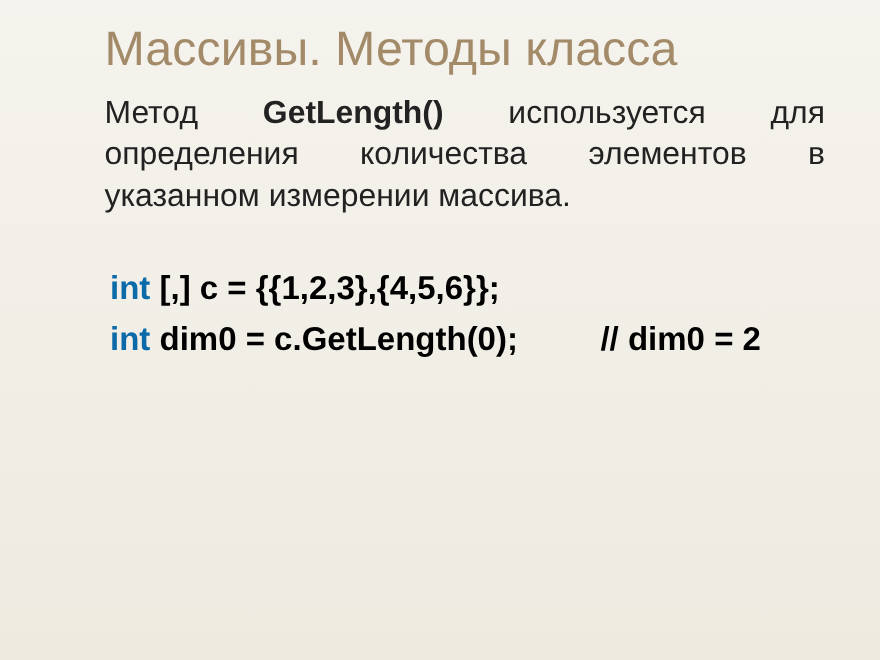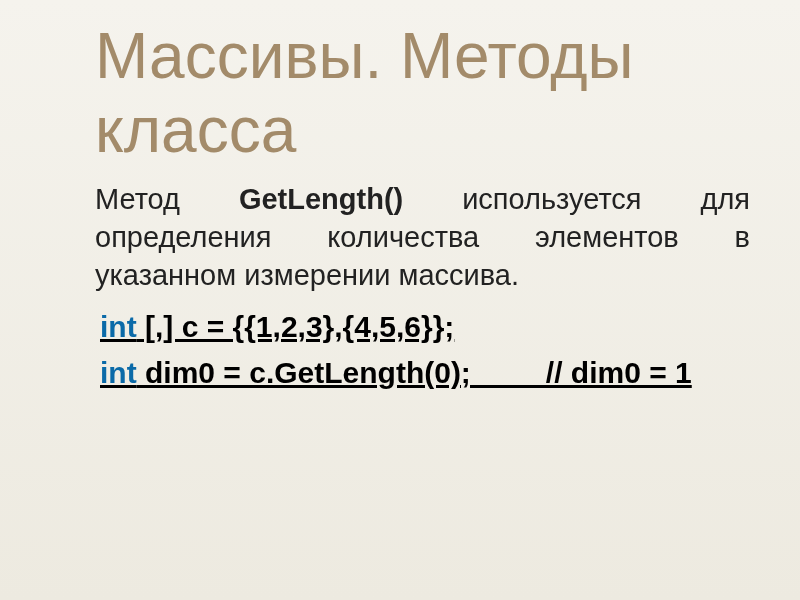--- a/index.html
+++ b/index.html
@@ -10,62 +10,61 @@
     body {
       width: 800px;
       height: 600px;
       background: linear-gradient(to bottom, #f5f3ed 0%, #edeae0 100%);
       font-family: Georgia, 'Times New Roman', serif;
       padding: 20px 50px 0 95px;
       overflow: hidden;
     }
     .title {
       color: #a38b6a;
-      font-size: 64px;
+      font-size: 44px;
       font-weight: normal;
       line-height: 1.15;
       margin-bottom: 14px;
       font-family: Verdana, Geneva, sans-serif;
     }
     .description {
       color: #222;
       font-size: 29px;
       text-align: justify;
       line-height: 1.3;
-      margin-bottom: 12px;
+      margin-bottom: 44px;
       font-family: Verdana, Geneva, sans-serif;
     }
     .description .bold {
       font-weight: bold;
     }
     .code-block {
       color: #000;
       font-size: 30px;
       line-height: 1.4;
       font-family: Verdana, Geneva, sans-serif;
       font-weight: bold;
       padding-left: 5px;
     }
     .code-line {
       margin-bottom: 4px;
-      text-decoration: underline;
     }
     .keyword {
       color: #0b6aa8;
     }
   </style>
 </head>
 <body>
 
 <h1 class="title">Массивы. Методы класса</h1>
 
 <p class="description">
   <span>Метод </span><span class="bold">GetLength()</span><span> используется для определения количества элементов в указанном измерении массива.</span>
 </p>
 
 <div class="code-block">
   <div class="code-line">
     <span class="keyword">int</span><span> [,] c = {{1,2,3},{4,5,6}};</span>
   </div>
   <div class="code-line">
-    <span class="keyword">int</span><span> dim0 = c.GetLength(0);     // dim0 = 1</span>
+    <span class="keyword">int</span><span> dim0 = c.GetLength(0);     // dim0 = 2</span>
   </div>
 </div>
 
 </body></html>

